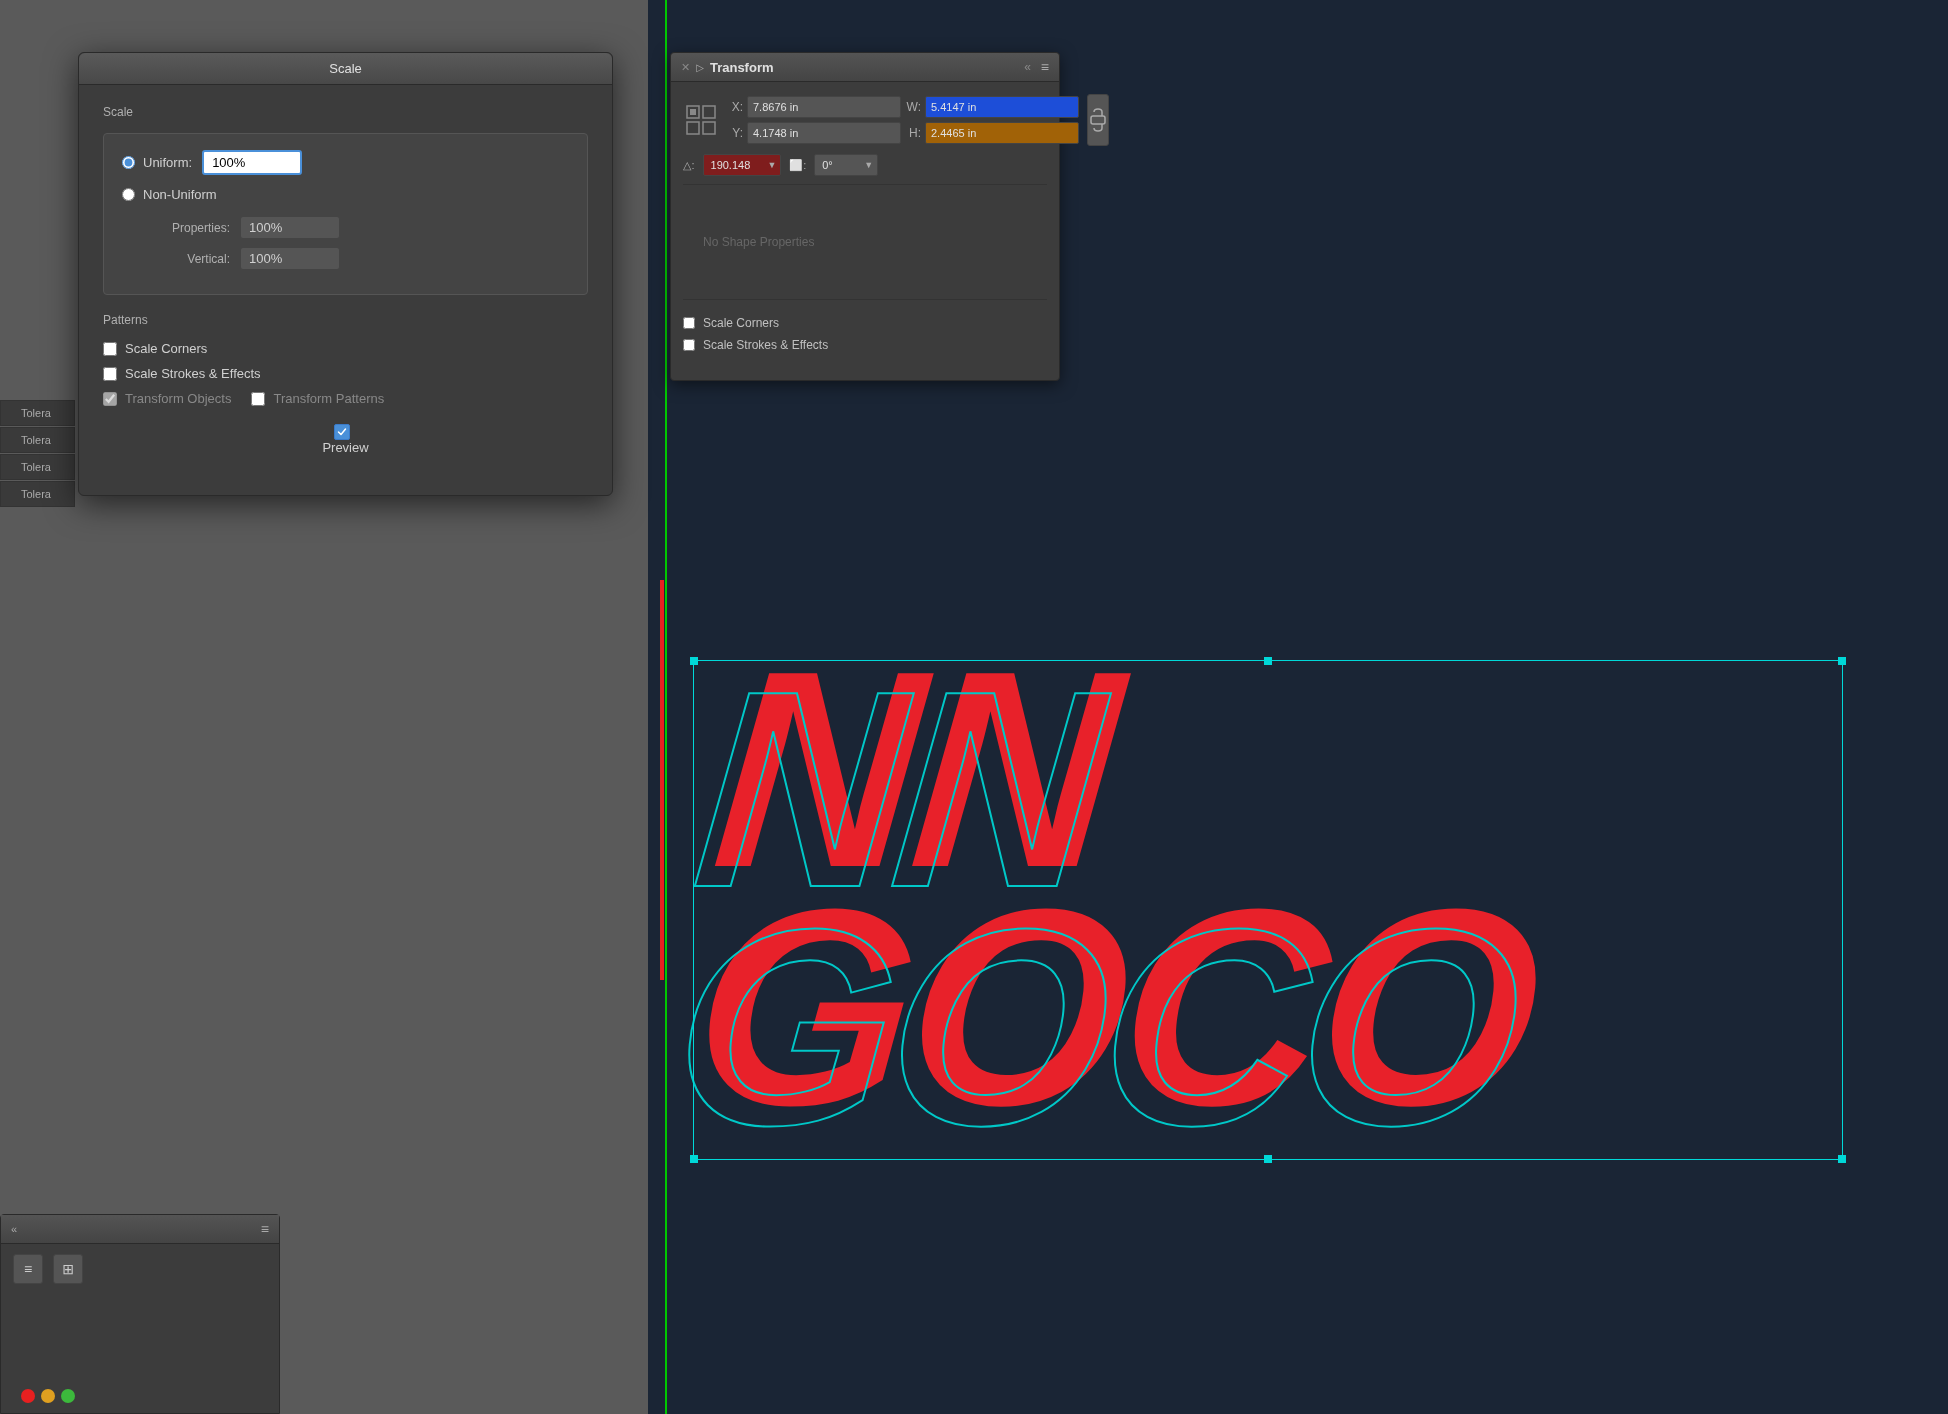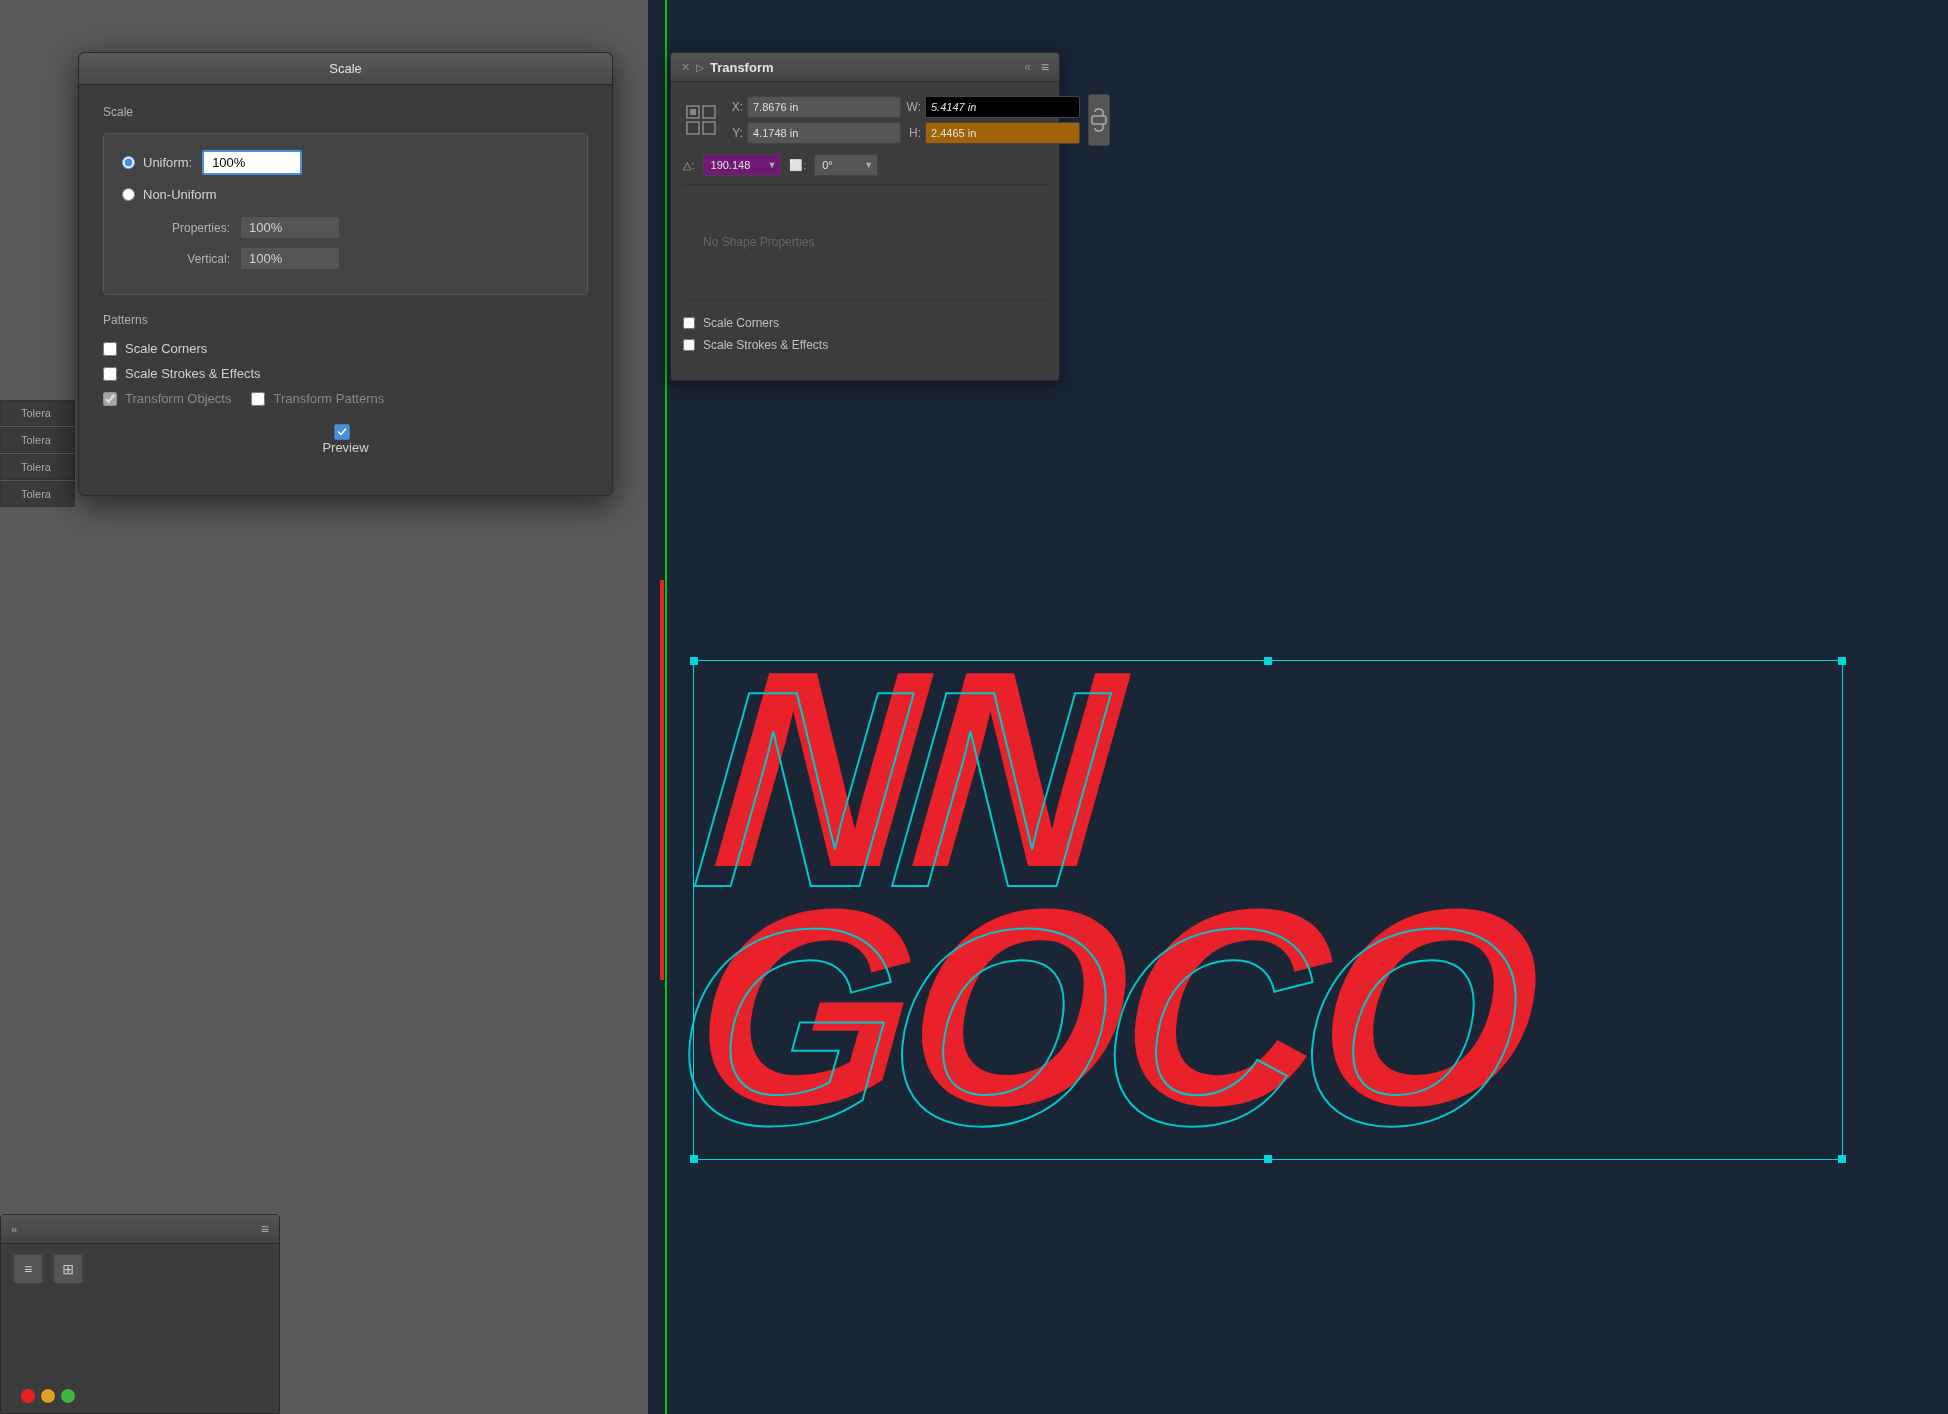--- a/index.html
+++ b/index.html
@@ -594,40 +594,40 @@
           <rect x="4" y="20" width="12" height="12" fill="none" stroke="#888" stroke-width="1.5"></rect>
           <rect x="20" y="20" width="12" height="12" fill="none" stroke="#888" stroke-width="1.5"></rect>
           <rect x="7" y="7" width="6" height="6" fill="#888"></rect>
         </svg>
       </div>
 
       <div style="flex:1;display:grid;grid-template-columns:16px 1fr 16px 1fr;gap:4px;align-items:center;">
         <span class="coord-label">X:</span>
         <input type="text" class="coord-input" style="background: rgb(85, 85, 85); border: 1px solid rgb(68, 68, 68); border-radius: 2px; padding: 4px 5px; font-size: 11px; color: rgb(224, 224, 224);" value="7.8676 in">
         <span class="coord-label">W:</span>
-        <input type="text" class="coord-input" style="background: #000000; border: 1px solid rgb(68, 68, 68); border-radius: 2px; padding: 4px 5px; font-size: 11px; color: rgb(224, 224, 224); font-style: italic;" value="5.4147 in">
+        <input type="text" class="coord-input" style="background: #1d4ed8; border: 1px solid rgb(68, 68, 68); border-radius: 2px; padding: 4px 5px; font-size: 11px; color: rgb(224, 224, 224);" value="5.4147 in">
 
         <span class="coord-label">Y:</span>
         <input type="text" class="coord-input" style="background: rgb(85, 85, 85); border: 1px solid rgb(68, 68, 68); border-radius: 2px; padding: 4px 5px; font-size: 11px; color: rgb(224, 224, 224);" value="4.1748 in">
         <span class="coord-label">H:</span>
         <input type="text" class="coord-input" style="background: #a16207; border: 1px solid rgb(68, 68, 68); border-radius: 2px; padding: 4px 5px; font-size: 11px; color: rgb(224, 224, 224);" value="2.4465 in">
       </div>
 
       <div class="link-btn">
         <svg viewBox="0 0 20 28" width="20" height="28" fill="none">
           <path d="M6 6 C6 2 14 2 14 6 L14 10" stroke="#aaa" stroke-width="1.5" fill="none"></path>
           <path d="M6 22 C6 26 14 26 14 22 L14 18" stroke="#aaa" stroke-width="1.5" fill="none"></path>
           <rect x="3" y="10" width="14" height="8" rx="2" fill="#555" stroke="#aaa" stroke-width="1.5"></rect>
         </svg>
       </div>
     </div>
 
     <div style="display:flex;align-items:center;gap:8px;margin-top:4px;">
       <span style="color:#aaa;font-size:11px;">△:</span>
-      <div style="display:flex;align-items:center;background:#701a75;border:1px solid #444;border-radius:2px;padding:0 4px;">
+      <div style="display:flex;align-items:center;background:#7f1d1d;border:1px solid #444;border-radius:2px;padding:0 4px;">
         <input type="text" value="190.148" style="background: transparent; border: none; padding: 4px 3px; font-size: 11px; color: rgb(224, 224, 224); width: 60px; outline: none;">
         <span style="color:#aaa;font-size:9px;">▼</span>
       </div>
       <span style="color:#aaa;font-size:11px;">⬜:</span>
       <div style="display:flex;align-items:center;background:#555;border:1px solid #444;border-radius:2px;padding:0 4px;">
         <input type="text" value="0°" style="background: transparent; border: none; padding: 4px 3px; font-size: 11px; color: rgb(224, 224, 224); width: 45px; outline: none;">
         <span style="color:#aaa;font-size:9px;">▼</span>
       </div>
     </div>
 

